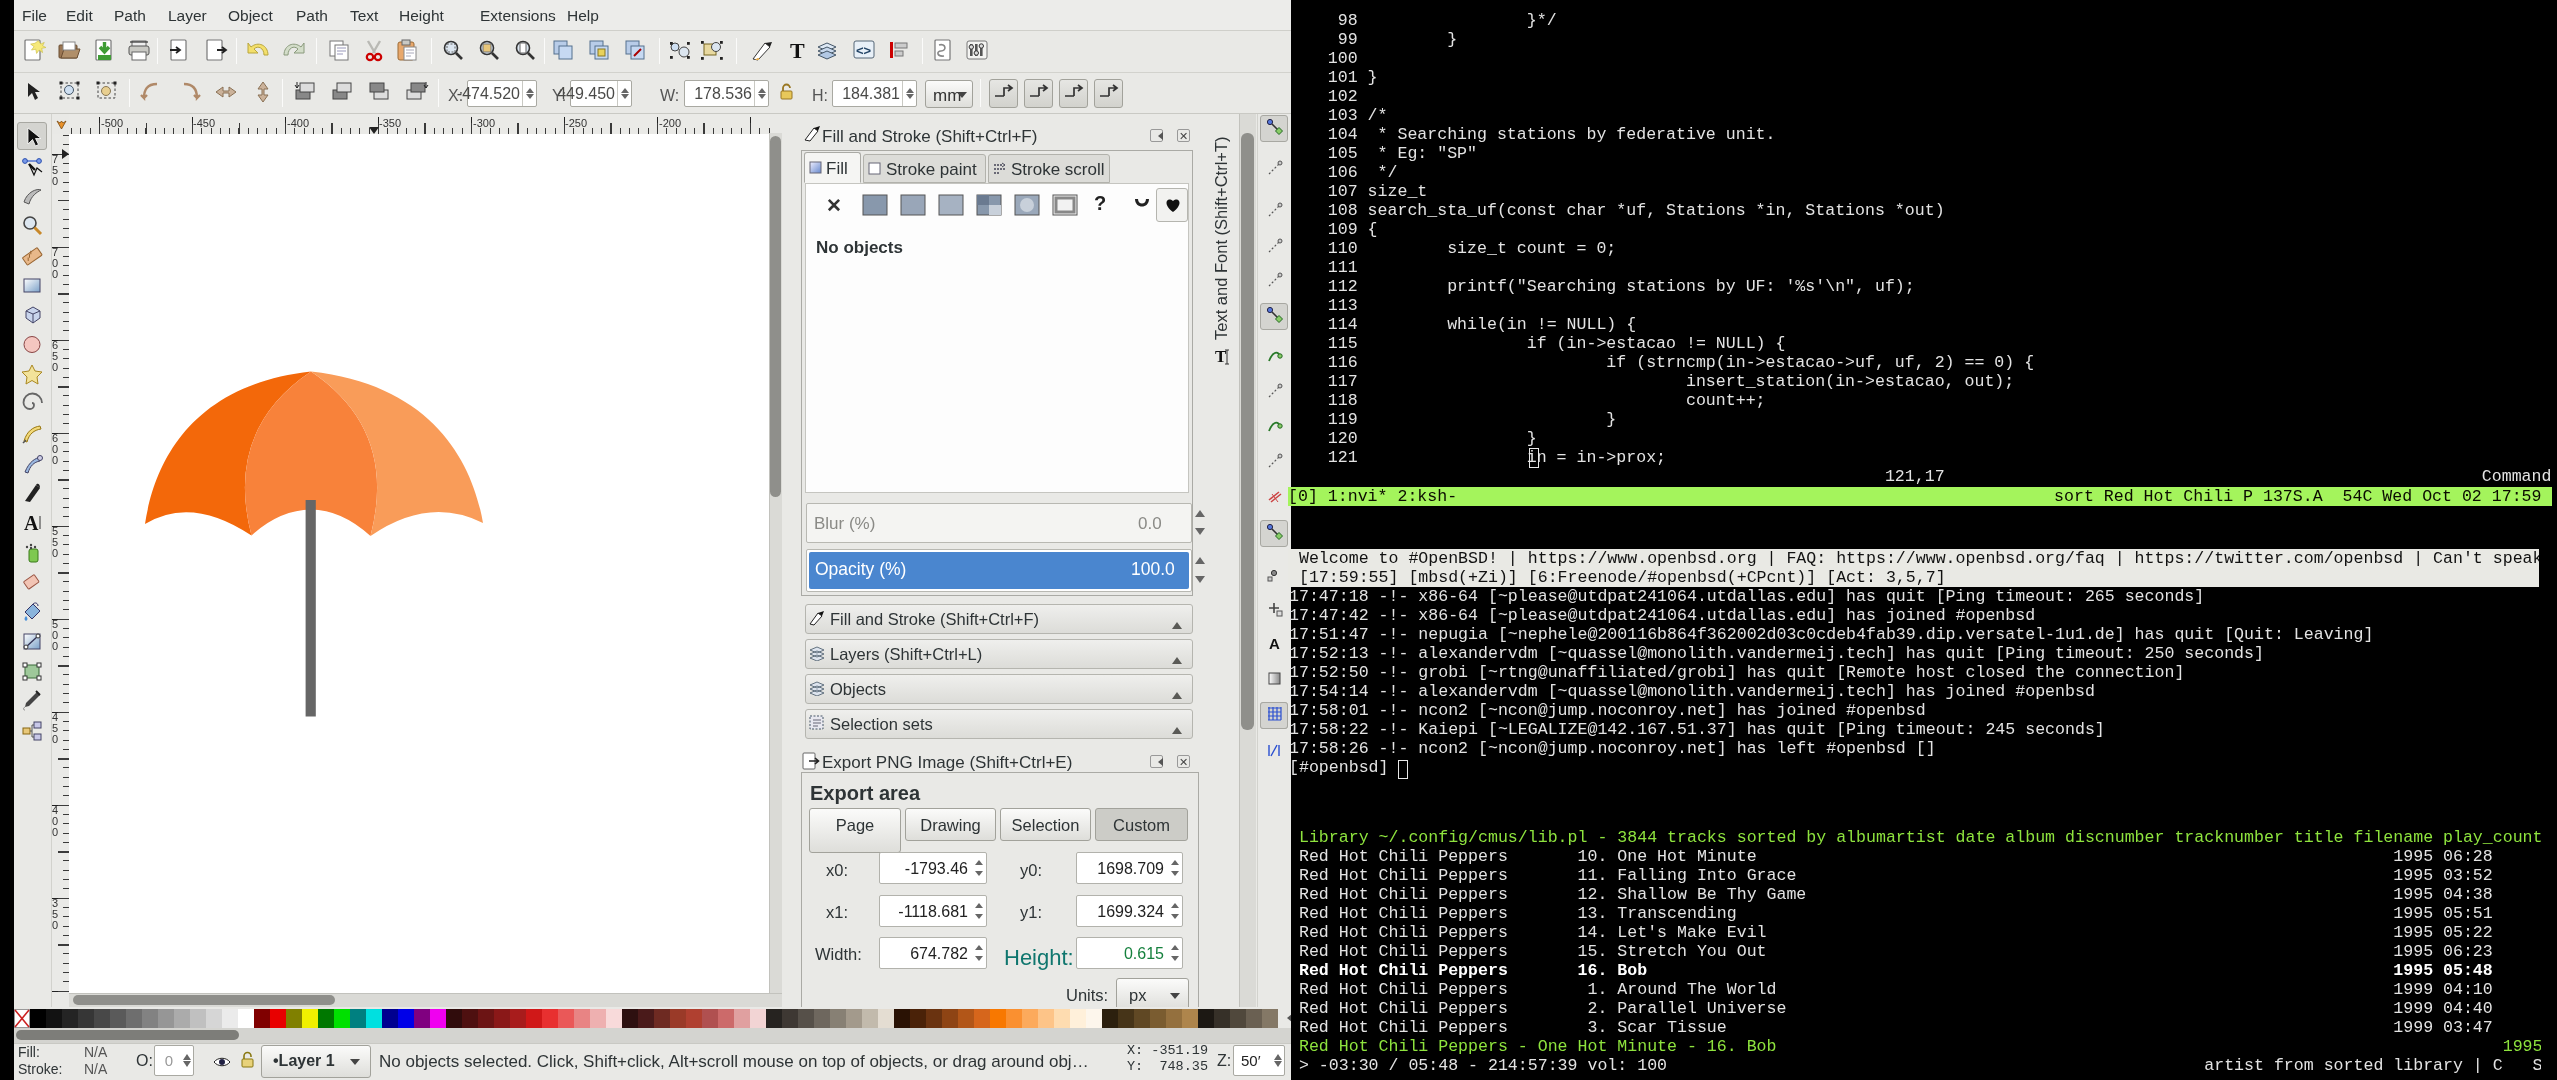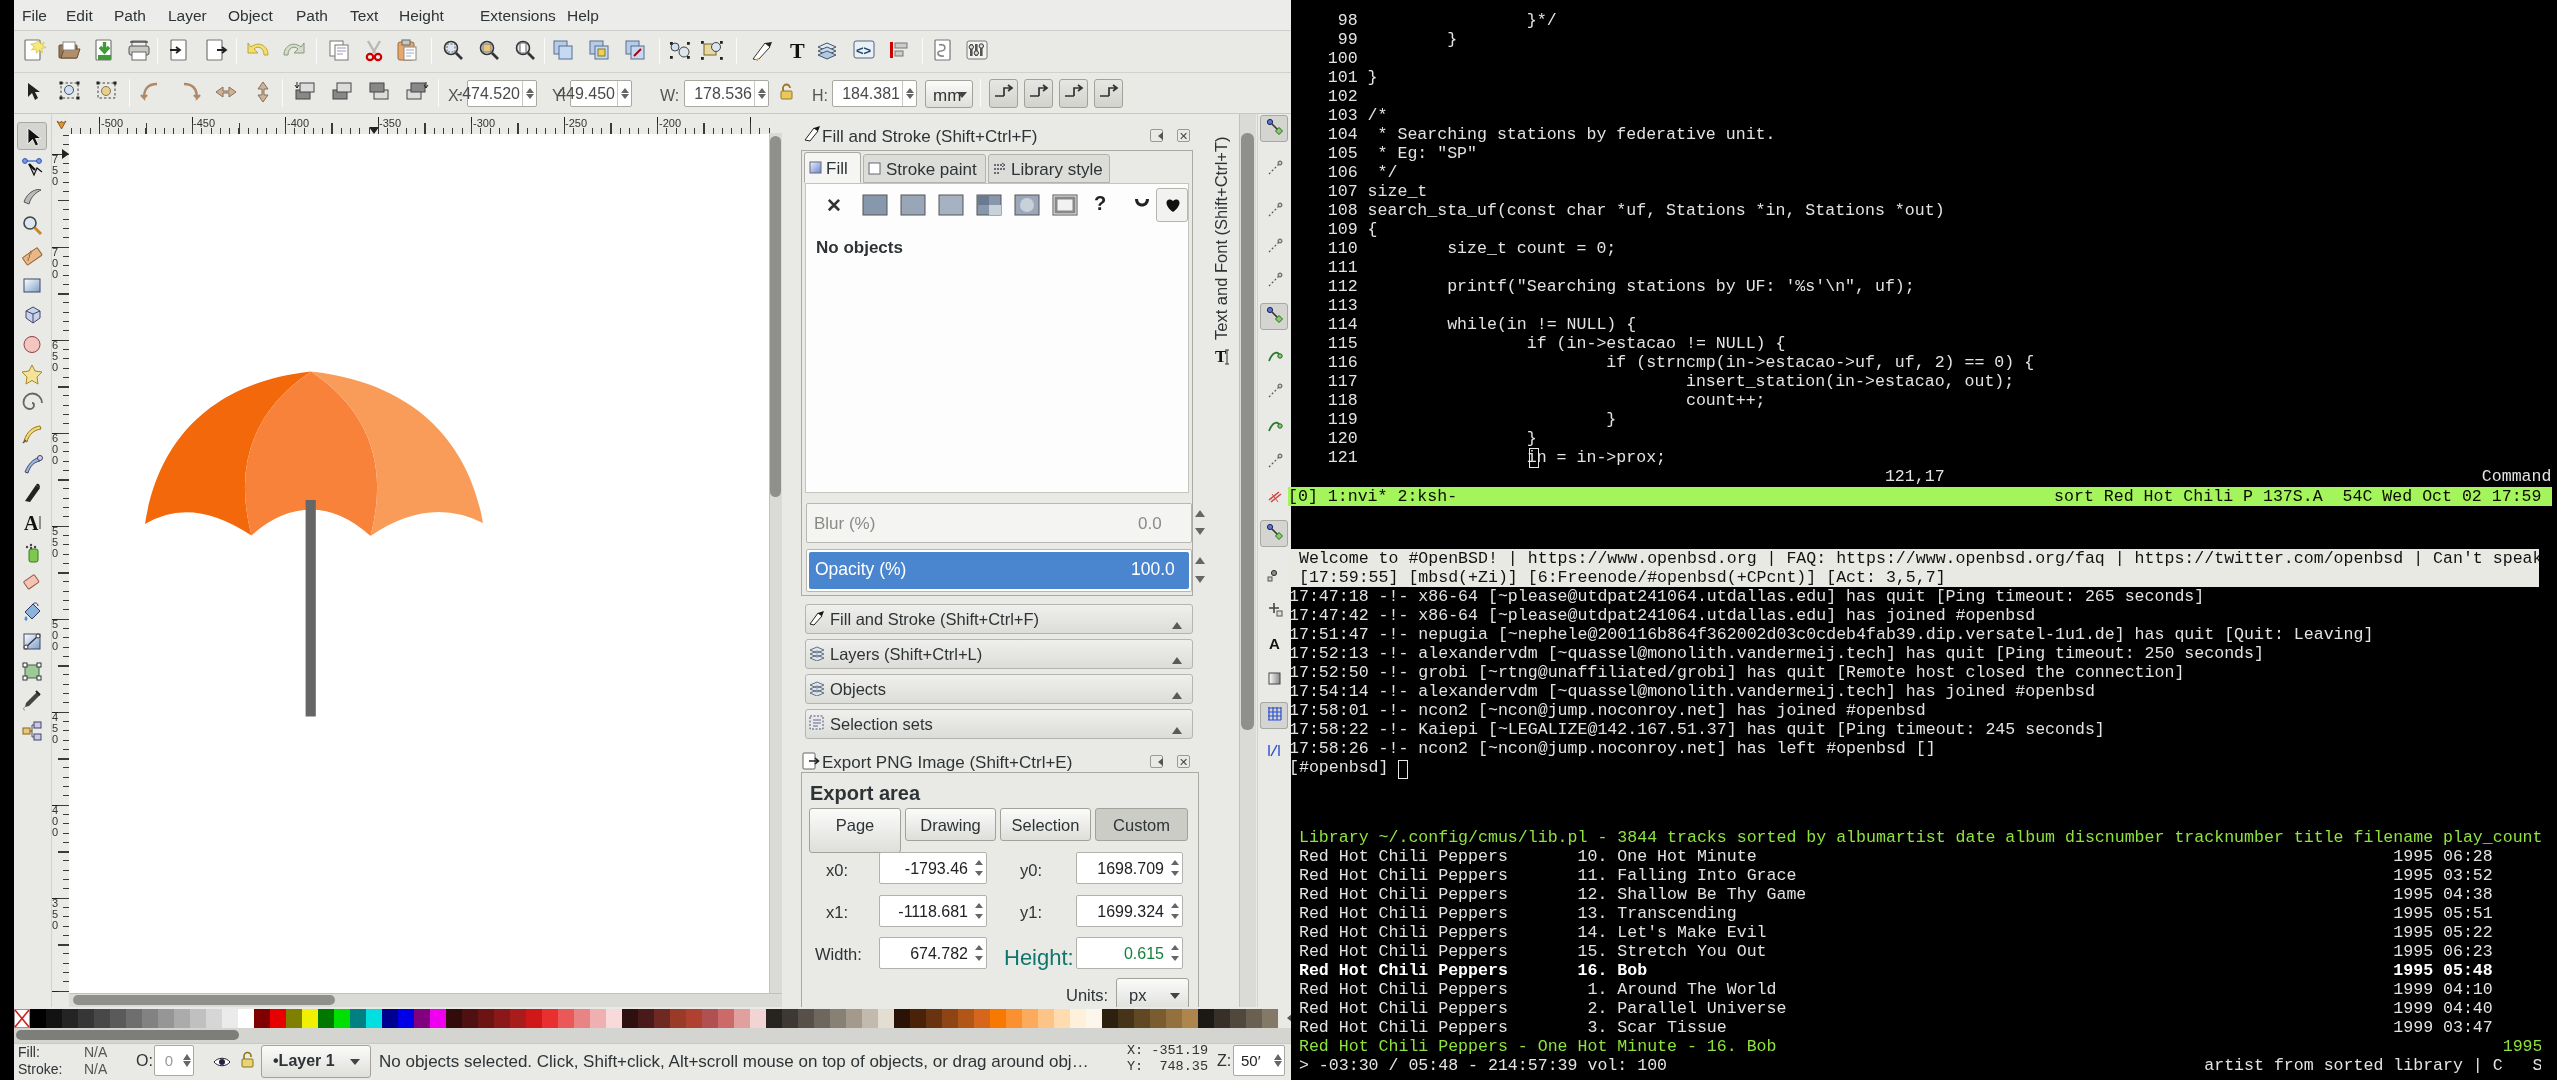--- a/index.html
+++ b/index.html
@@ -475,21 +475,21 @@
     <div class="abs" style="left:849px;top:154px;width:123px;height:29px;background:#dcdcd8;border:1px solid #b2b2ac;border-radius:3px 3px 0 0"></div>
     <svg class="abs" style="left:854px;top:162px" width="13" height="13">
       <rect x="1" y="1" width="11" height="11" fill="#fff" stroke="#667"></rect>
     </svg>
     <div class="abs" style="left:872px;top:160px;font-size:17px;color:#2e3436">Stroke paint</div>
     <div class="abs" style="left:974px;top:154px;width:122px;height:29px;background:#dcdcd8;border:1px solid #b2b2ac;border-radius:3px 3px 0 0"></div>
     <svg class="abs" style="left:979px;top:162px" width="13" height="13">
       <path d="M1 3 h8 M1 7 h11 M1 11 h6" stroke="#445" stroke-width="1.4" stroke-dasharray="2 1"></path>
       <path d="M9 1 l3 2 -3 2" fill="none" stroke="#445"></path>
     </svg>
-    <div class="abs" style="left:997px;top:160px;font-size:17px;color:#2e3436">Library style</div>
+    <div class="abs" style="left:997px;top:160px;font-size:17px;color:#2e3436">Stroke scroll</div>
     <div class="abs" style="left:791px;top:183px;width:384px;height:310px;background:#fdfdfd;border:1px solid #c5c5c0"></div>
     <div class="abs" style="left:812px;top:194px;width:20px;height:22px;font-size:19px;font-weight:bold;color:#333">✕</div>
     <svg class="abs" style="left:848px;top:194px" width="26" height="22">
       <rect x="1" y="1" width="24" height="20" fill="#8898ac" stroke="#555"></rect>
     </svg>
     <svg class="abs" style="left:886px;top:194px" width="26" height="22">
       <rect x="1" y="1" width="24" height="20" fill="#99a6b8" stroke="#555"></rect>
     </svg>
     <svg class="abs" style="left:924px;top:194px" width="26" height="22">
       <rect x="1" y="1" width="24" height="20" fill="#a6b2c2" stroke="#555"></rect>

